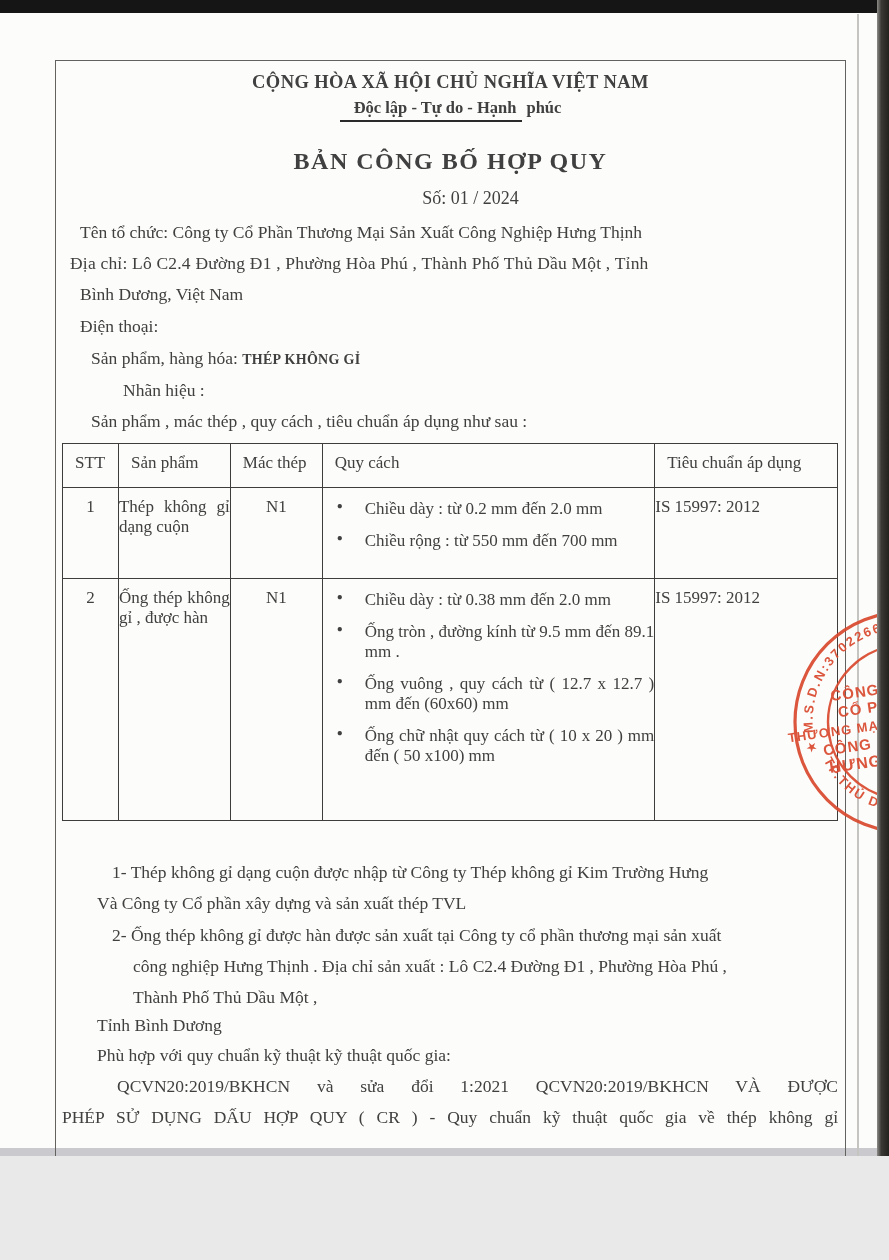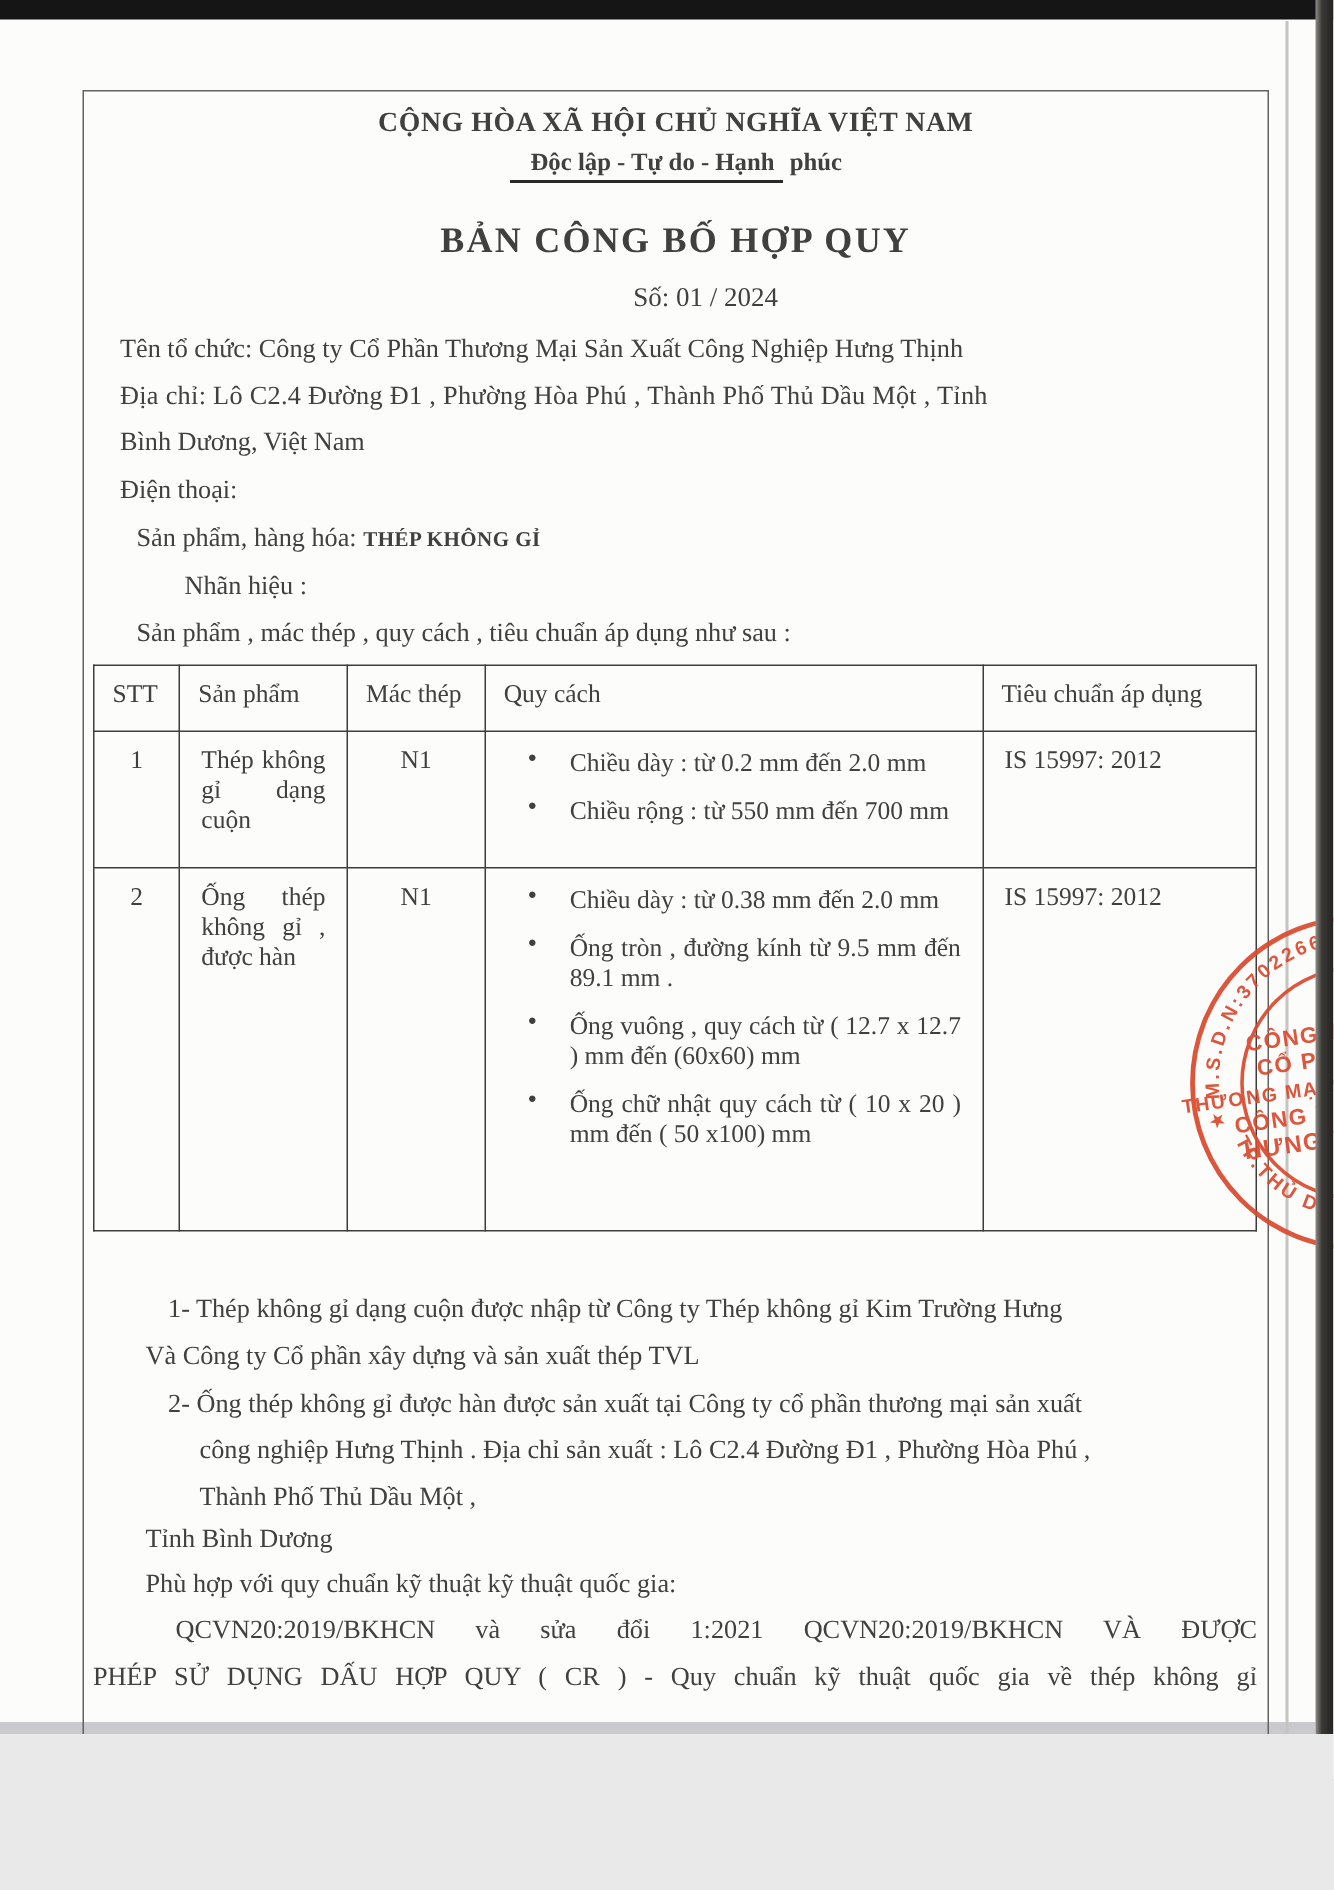--- a/index.html
+++ b/index.html
@@ -27,31 +27,31 @@
   .center-block { left:55px; width:791px; text-align:center; }
 
   .national-title { top:72px; font-weight:bold; font-size:18.5px; letter-spacing:.4px; }
   .motto { top:98px; font-weight:bold; font-size:16.5px; }
   .motto .underlined { display:inline-block; border-bottom:2px solid #2a2a2a; padding:0 6px 2px 14px; }
   .doc-title { top:148px; font-weight:bold; font-size:24px; letter-spacing:1.5px; }
   .doc-number { top:188px; font-size:18px;padding-left:40px; }
 
   .body-line { font-size:17.5px; white-space:nowrap; }
   .org   { left:80px; top:222px; }
-  .addr1 { left:80px; top:253px; letter-spacing:.2px; }
+  .addr1 { left:70px; top:253px; letter-spacing:.2px; }
   .addr2 { left:80px; top:284px; }
   .phone { left:80px; top:316px; }
   .product { left:91px; top:348px; }
   .product b { font-size:14px; letter-spacing:.3px; }
   .brand { left:91px; top:380px;margin-left:32px; }
   .intro { left:91px; top:411px; }
 
   table.spec { position:absolute; left:62px; top:443px; width:776px;
                border-collapse:collapse; font-size:17px; }
-  table.spec th, table.spec td { border:1.7px solid #3e3d3b; vertical-align:top; padding:9px 14px; }
+  table.spec th, table.spec td { border:1.7px solid #3e3d3b; vertical-align:top; padding:9px 0; }
   table.spec th { font-weight:normal; text-align:left; height:44px; padding-left:12px; }
   col.c-stt { width:56px; } col.c-sp { width:112px; } col.c-mac { width:92px; }
   col.c-qc { width:333px; } col.c-tc { width:183px; }
   td.stt, th.stt { text-align:center; }
   td.mac { text-align:center; }
   td.sp { text-align:justify; padding-left:12px; padding-right:10px; }
   td.tc { padding-left:12px; }
   tr.r1 td { height:91px; }
   tr.r2 td { height:242px; }
   ul.qc { list-style:none; margin-top:2px; }

